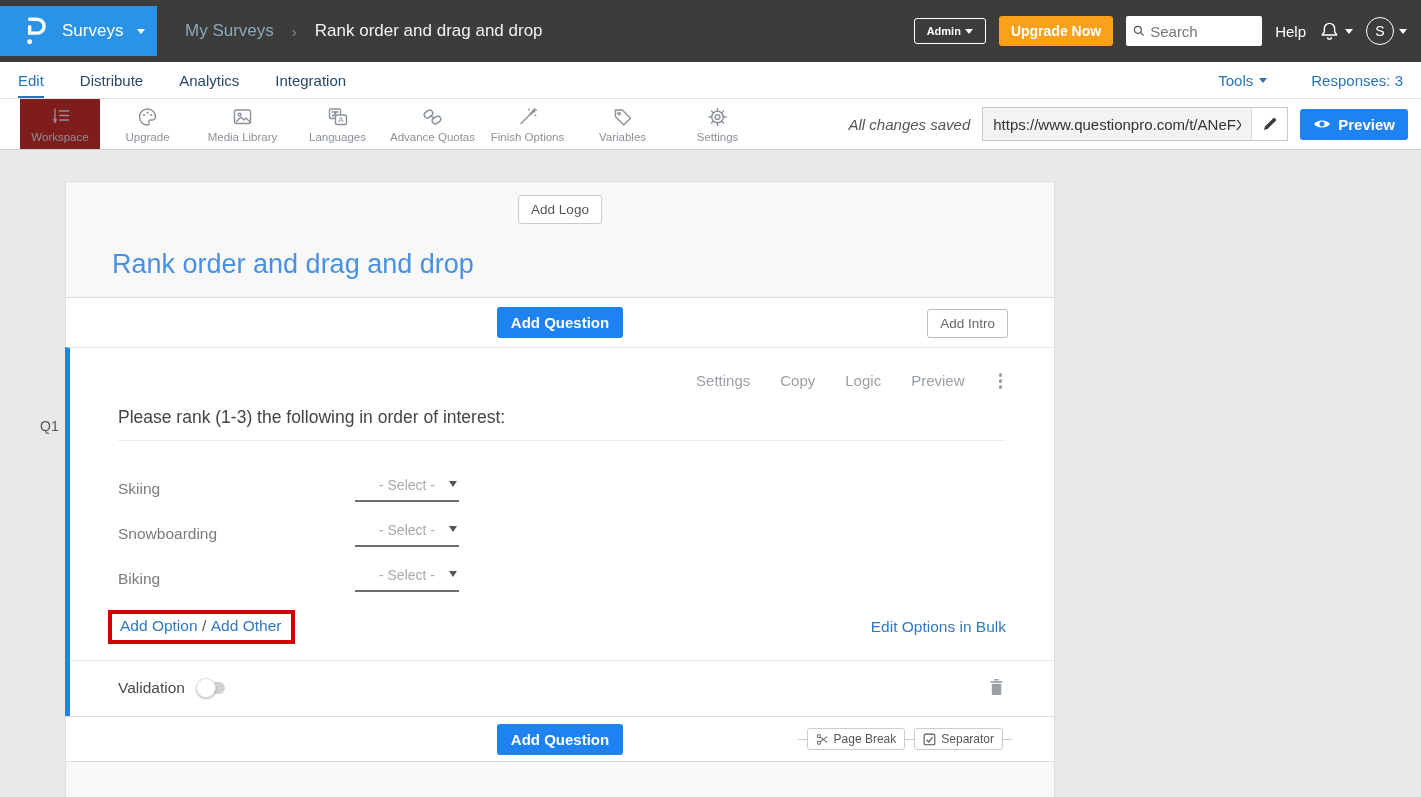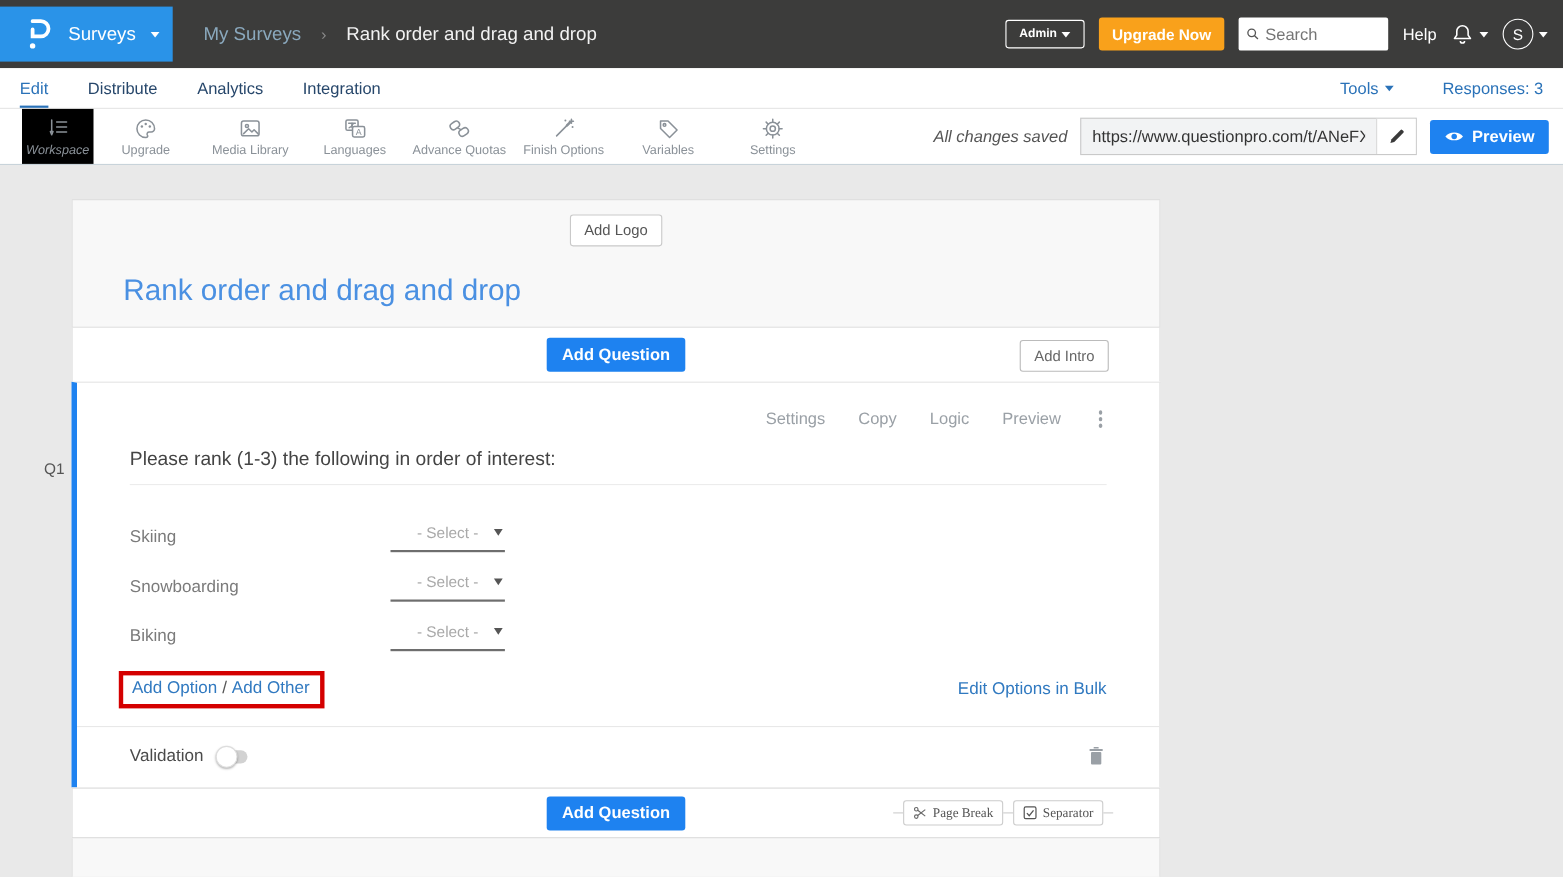--- a/index.html
+++ b/index.html
@@ -31,21 +31,21 @@
   .nav-tabs { display:flex; gap:36px; padding-left:18px; }
   .nav-tab { display:flex; align-items:center; font-size:15px; color:#27476b; text-decoration:none; border-bottom:2px solid transparent; padding-top:2px; }
   .nav-tab.active { color:#2a72b8; border-bottom-color:#2a72b8; }
   .nav-right { margin-left:auto; display:flex; align-items:center; gap:44px; padding-right:18px; }
   .tools-menu { color:#2a72b8; font-size:15px; display:flex; align-items:center; gap:6px; cursor:pointer; }
   .responses { color:#2a72b8; font-size:15px; cursor:pointer; }
 
   
   .toolbar { height:51px; background:#fff; display:flex; align-items:stretch; border-bottom:1px solid #c8d3da; padding-left:20px; }
   .tb-item { width:95px; display:flex; flex-direction:column; align-items:center; justify-content:center; gap:3px; color:#8a9198; font-size:11.5px; cursor:pointer; }
-  .tb-item.active { background:#000000; width:65px;font-style:italic; }
+  .tb-item.active { background:#7f1d1d; width:80px; }
   .tb-item svg { stroke:#8a9198; fill:none; stroke-width:1.4; stroke-linecap:round; stroke-linejoin:round; }
   .toolbar-right { margin-left:auto; display:flex; align-items:center; gap:12px; padding-right:13px; }
   .autosave { font-style:italic; color:#555; font-size:15px; }
   .url-box { display:flex; align-items:center; border:1px solid #c9c9c9; background:#f2f3f4; height:34px; }
   .url-box input { width:268px; border:none; outline:none; background:transparent; font-size:15px; color:#333; padding:0 10px; font-family:inherit; }
   .url-edit { width:36px; height:32px; background:#fff; border:none; border-left:1px solid #d9d9d9; display:flex; align-items:center; justify-content:center; cursor:pointer; }
   .preview-btn { display:flex; align-items:center; gap:7px; background:#1e82f0; color:#fff; border:none; border-radius:3px; font-size:15px; font-weight:700; padding:7px 13px; cursor:pointer; font-family:inherit; }
 
   
   .canvas { height:659px; padding-top:31px; position:relative; }
@@ -79,21 +79,21 @@
   .validation-row { height:55px; display:flex; align-items:center; justify-content:space-between; }
   .validation-left { display:flex; align-items:center; gap:13px; }
   .validation-label { color:#4a4a4a; font-size:15.5px; }
   .toggle { position:relative; width:27px; height:12px; background:#d2d2d2; border-radius:6px; cursor:pointer; margin-right:10px; }
   .toggle .knob { position:absolute; left:-2px; top:-4px; width:20px; height:20px; background:#fff; border:1px solid #ddd; border-radius:50%; box-shadow:0 1px 2px rgba(0,0,0,.3); }
   .trash-btn { background:none; border:none; cursor:pointer; padding:2px; }
 
   .sec-footer { background:#fff; border:1px solid #ddd; border-top:1px solid #ddd; height:46px; display:flex; align-items:center; justify-content:center; position:relative; }
   .footer-btns { position:absolute; right:42px; top:50%; transform:translateY(-50%); display:flex; align-items:center; }
   .footer-btns .dash { width:9px; height:1px; background:#ccc; }
-  .mini-btn { display:flex; align-items:center; gap:5px; background:#fff; border:1px solid #ccc; border-radius:3px; color:#555; font-size:12px; padding:3px 8px; cursor:pointer; font-family:Liberation Serif, serif; }
+  .mini-btn { display:flex; align-items:center; gap:5px; background:#fff; border:1px solid #ccc; border-radius:3px; color:#555; font-size:12px; padding:3px 8px; cursor:pointer; font-family:Liberation Sans, sans-serif; }
   .sec-next { background:#f8f8f8; border:1px solid #ddd; border-top:none; height:60px; }
 </style>
 </head>
 <body>
 
 <div class="header">
   <div class="logo-block">
     <svg width="26" height="30" viewBox="0 0 24 28">
       <path d="M7 3 h7 a6.5 6.5 0 0 1 0 13 H7 V10" fill="none" stroke="#fff" stroke-width="3.2" stroke-linecap="round"></path>
       <circle cx="7" cy="24" r="2.3" fill="#fff"></circle>

